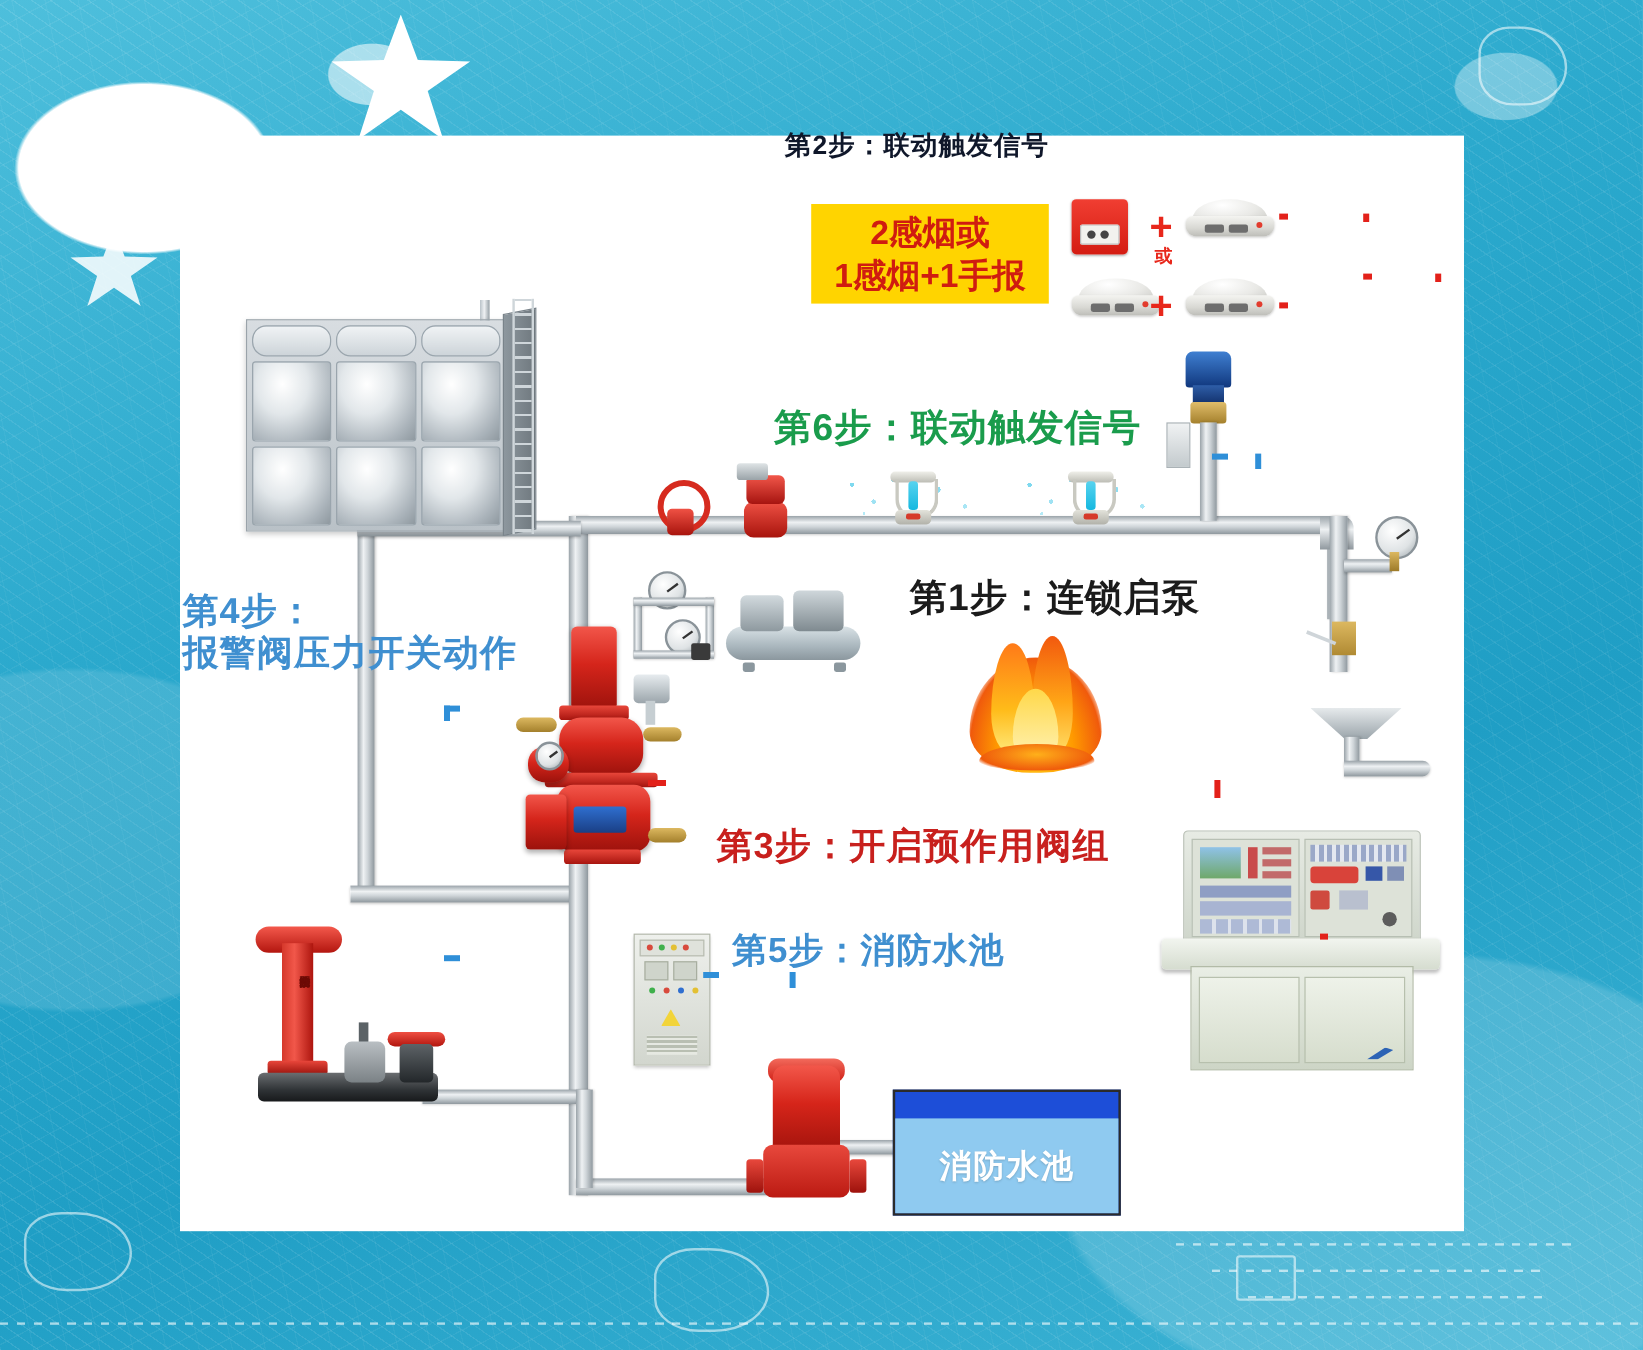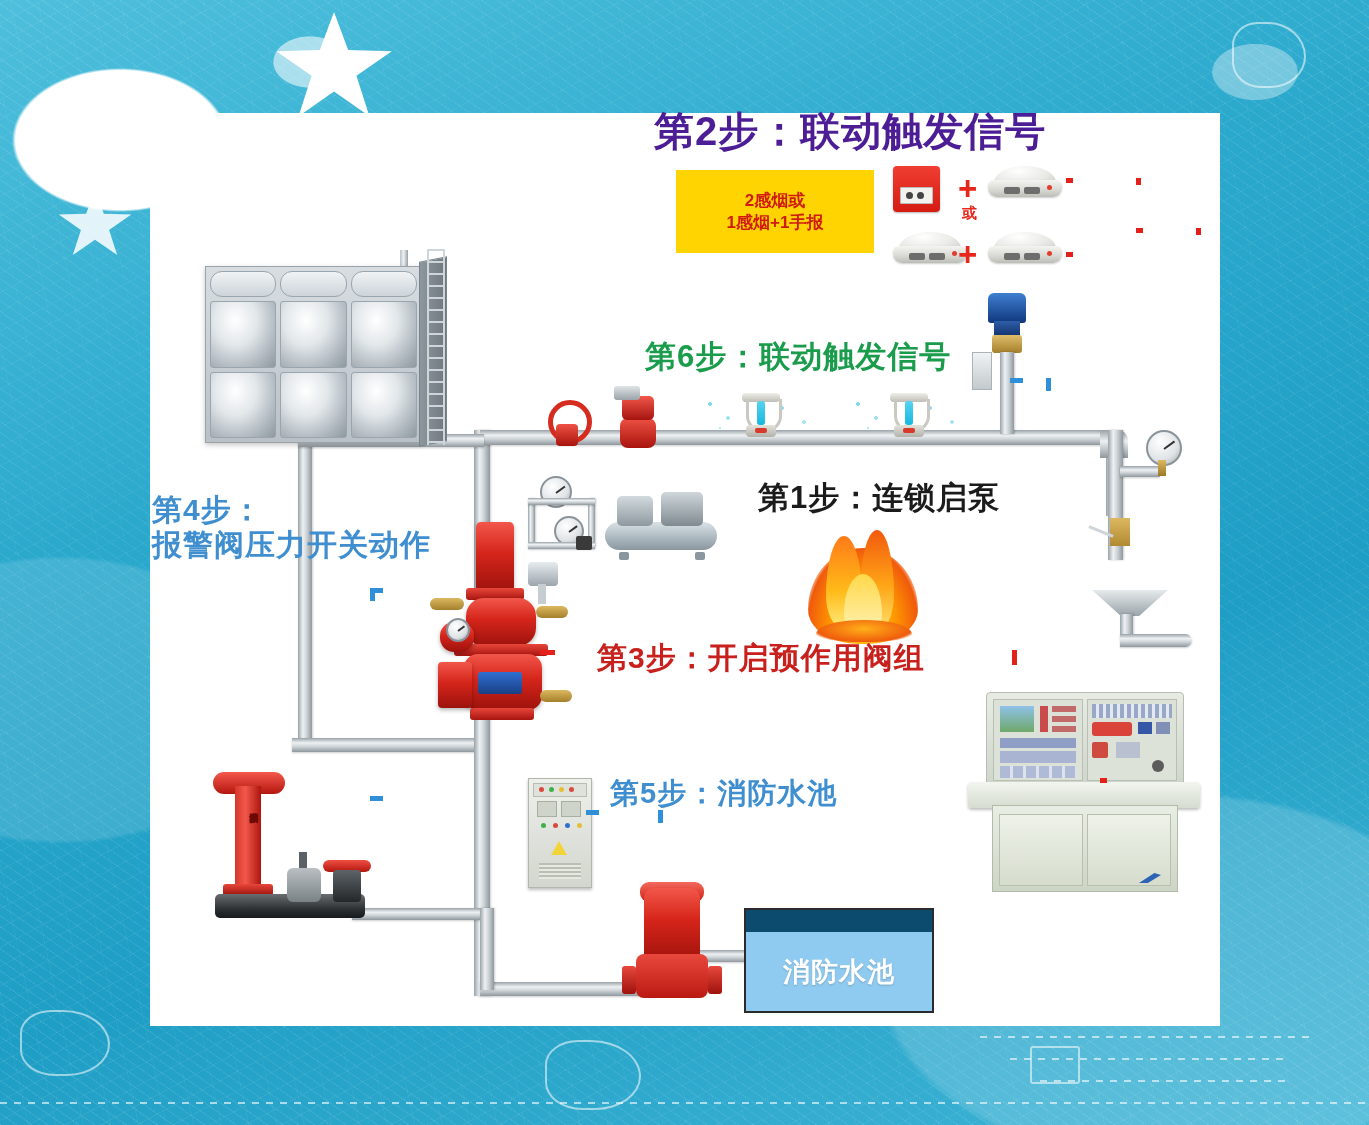--- a/index.html
+++ b/index.html
@@ -31,30 +31,30 @@
     clip-path:polygon(50% 0%,62% 34%,99% 35%,69% 57%,80% 93%,50% 71%,20% 93%,31% 57%,1% 35%,38% 34%);}
   .scrib{position:absolute;border:2px solid rgba(255,255,255,.55);border-radius:40% 60% 55% 45%;}
   .dotline{position:absolute;height:2px;background:repeating-linear-gradient(90deg,rgba(255,255,255,.6) 0 7px,rgba(255,255,255,0) 7px 14px);}
 
   
   #panel{position:absolute;left:150px;top:113px;width:1070px;height:913px;background:#fff;}
 
   
   .step{position:absolute;font-weight:bold;white-space:pre;letter-spacing:1px;line-height:1.18;}
   #step1{left:758px;top:480px;font-size:31px;color:#1b1b1b;}
-  #step2{left:654px;top:108px;font-size:40px;color:#4c1d95;}
-  #step3{left:597px;top:640px;font-size:30px;color:#c8201d;}
+  #step2{left:654px;top:108px;font-size:22px;color:#0f172a;}
+  #step3{left:597px;top:688px;font-size:30px;color:#c8201d;}
   #step4{left:152px;top:492px;font-size:30px;color:#3f8fd0;}
   #step5{left:610px;top:776px;font-size:29px;color:#3f8fd0;}
   #step6{left:645px;top:339px;font-size:31px;color:#1a9c4c;}
 
   
   #cond{position:absolute;left:676px;top:170px;width:198px;height:83px;background:#ffd400;
     display:flex;flex-direction:column;align-items:center;justify-content:center;}
-  #cond div{color:#d01c10;font-size:17px;font-weight:bold;line-height:1.28;white-space:nowrap;}
+  #cond div{color:#d01c10;font-size:28px;font-weight:bold;line-height:1.28;white-space:nowrap;}
 
   
   .mcp{position:absolute;left:893px;top:166px;width:47px;height:46px;border-radius:4px;
     background:linear-gradient(180deg,#f03e32 0%,#d41c12 100%);box-shadow:0 1px 2px rgba(0,0,0,.3);}
   .mcp:before{content:"";position:absolute;left:7px;top:21px;width:33px;height:17px;background:#f2f2ee;border-radius:2px;
     box-shadow:inset 0 0 0 1px #bbb;}
   .mcp:after{content:"";position:absolute;left:13px;top:26px;width:7px;height:7px;border-radius:50%;background:#444;
     box-shadow:11px 0 0 0 #444;}
 
   .smoke{position:absolute;width:74px;height:34px;}
@@ -167,21 +167,21 @@
   #pump{position:absolute;left:628px;top:888px;width:88px;height:120px;}
   #pump .mot{position:absolute;left:16px;top:0;width:56px;height:70px;border-radius:10px 10px 4px 4px;
     background:linear-gradient(180deg,#f2574a 0%,#d6251a 45%,#a5140d 100%);}
   #pump .cap{position:absolute;left:12px;top:-6px;width:64px;height:20px;border-radius:9px;
     background:linear-gradient(180deg,#f36a5c,#cf1f15);}
   #pump .body{position:absolute;left:8px;top:66px;width:72px;height:44px;border-radius:8px;
     background:linear-gradient(180deg,#e8483c 0%,#bb1a12 100%);}
   #pump .fl{position:absolute;top:78px;width:14px;height:28px;border-radius:3px;background:linear-gradient(180deg,#e8483c,#9e120c);}
 
   
-  #pool{position:absolute;left:744px;top:908px;width:186px;height:101px;background:#0c4a6e;border:2px solid #2b2b2b;}
+  #pool{position:absolute;left:744px;top:908px;width:186px;height:101px;background:#1d4ed8;border:2px solid #2b2b2b;}
   #pool .water{position:absolute;left:0;right:0;bottom:0;height:79px;background:#8fcaf0;}
   #pool .lbl{position:absolute;left:0;right:0;top:44px;text-align:center;color:#fff;font-size:27px;font-weight:bold;
     text-shadow:0 1px 2px rgba(0,0,0,.18);letter-spacing:1px;}
 
   
   #fdc{position:absolute;left:215px;top:772px;width:175px;height:150px;}
   #fdc .riser{position:absolute;left:20px;top:14px;width:26px;height:102px;
     background:linear-gradient(90deg,#d5382b,#f1574a 40%,#ad150e);}
   #fdc .tee{position:absolute;left:-2px;top:0;width:72px;height:22px;border-radius:11px;
     background:linear-gradient(180deg,#f4594c,#b3160f);}

